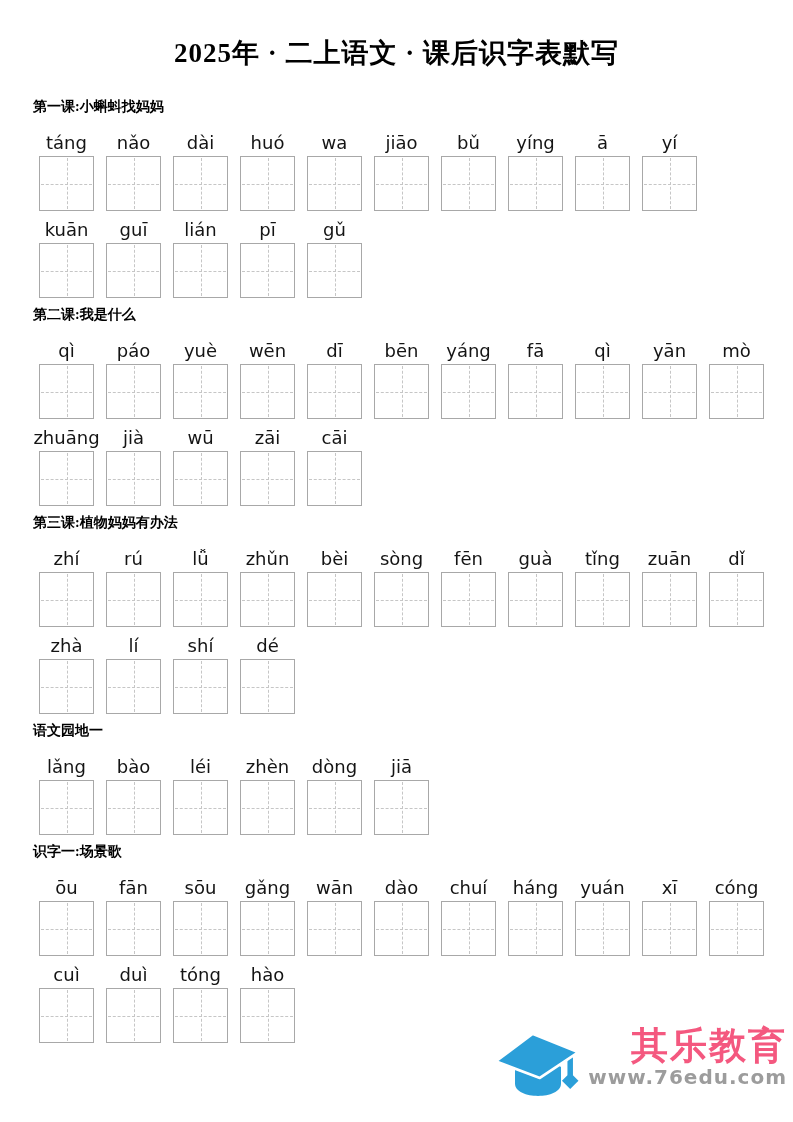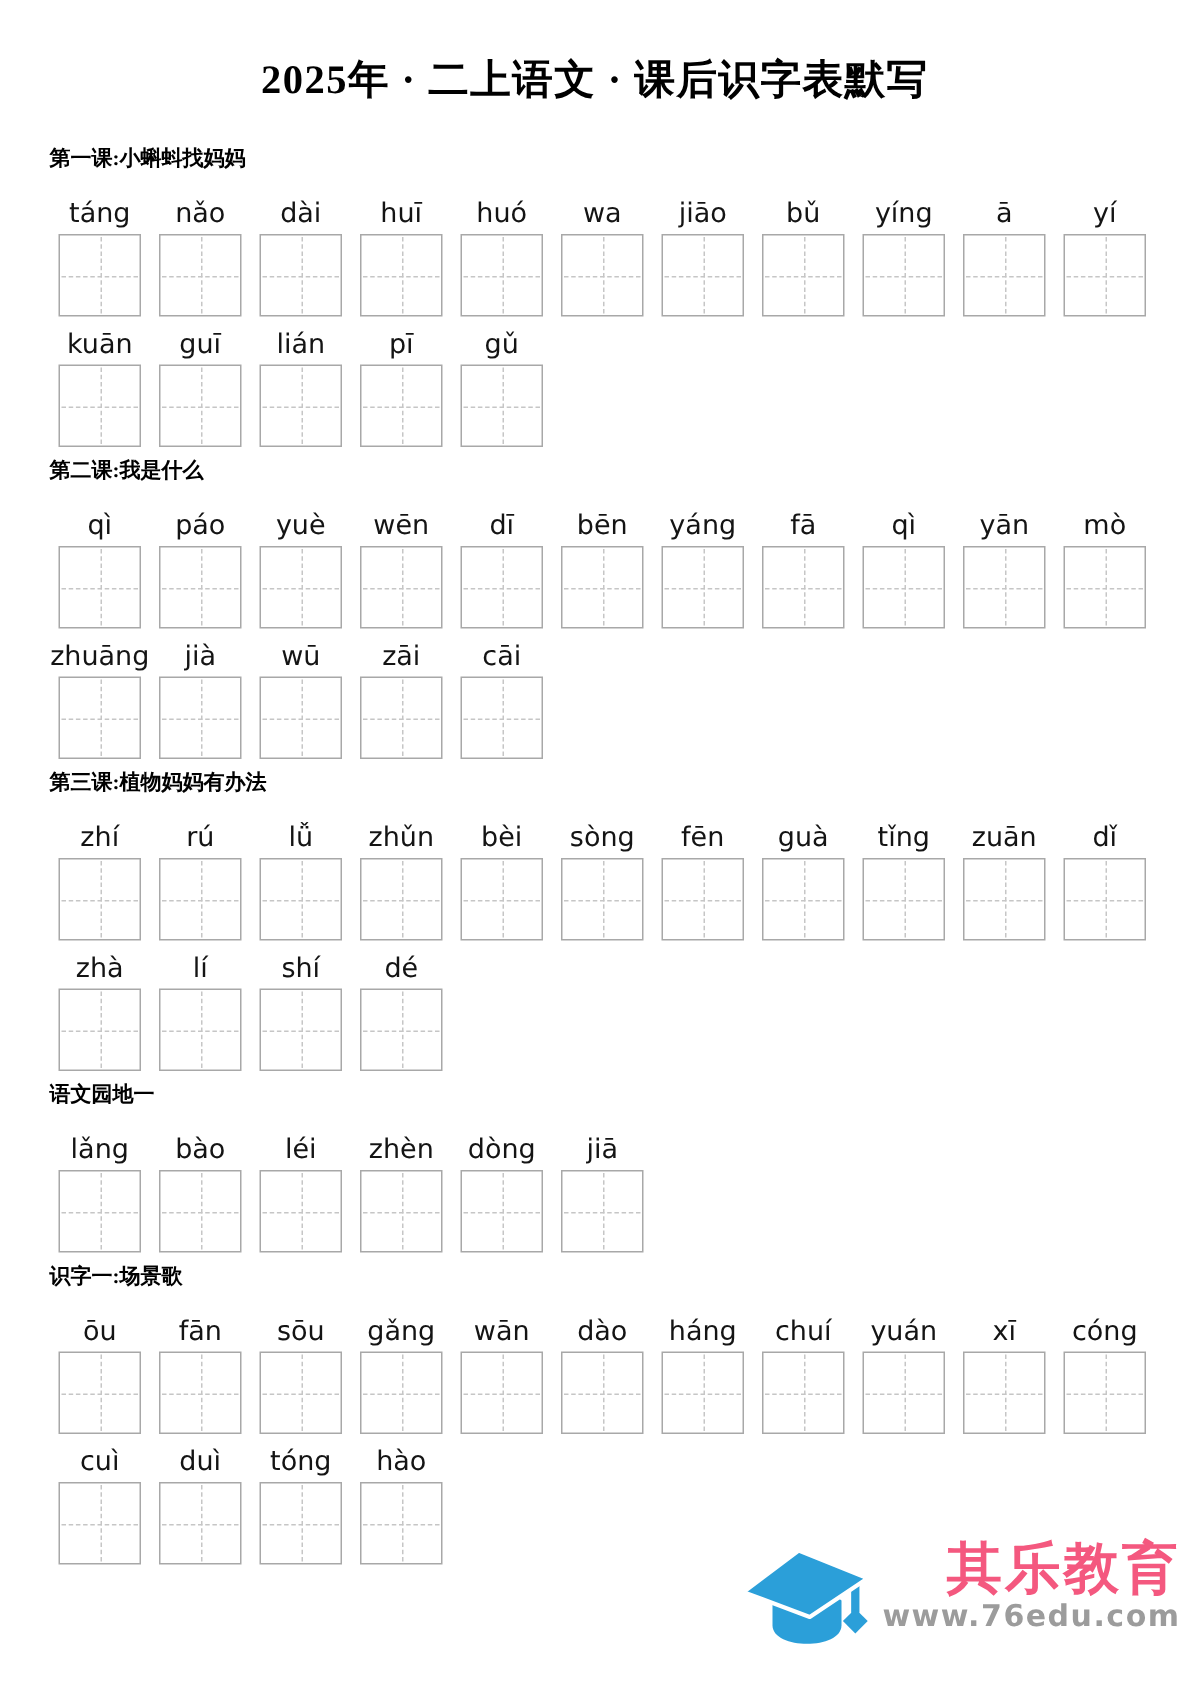--- a/index.html
+++ b/index.html
@@ -107,24 +107,20 @@
           </div>
           <div class="pinyin-cell">
             <div class="pinyin-label">nǎo</div>
             <div class="grid-box"></div>
           </div>
           <div class="pinyin-cell">
             <div class="pinyin-label">dài</div>
             <div class="grid-box"></div>
           </div>
           <div class="pinyin-cell">
-            <div class="pinyin-label">huī</div>
-            <div class="grid-box"></div>
-          </div>
-          <div class="pinyin-cell">
             <div class="pinyin-label">huó</div>
             <div class="grid-box"></div>
           </div>
           <div class="pinyin-cell">
             <div class="pinyin-label">wa</div>
             <div class="grid-box"></div>
           </div>
           <div class="pinyin-cell">
             <div class="pinyin-label">jiāo</div>
             <div class="grid-box"></div>
@@ -357,25 +353,25 @@
           </div>
           <div class="pinyin-cell">
             <div class="pinyin-label">wān</div>
             <div class="grid-box"></div>
           </div>
           <div class="pinyin-cell">
             <div class="pinyin-label">dào</div>
             <div class="grid-box"></div>
           </div>
           <div class="pinyin-cell">
+            <div class="pinyin-label">chuí</div>
+            <div class="grid-box"></div>
+          </div>
+          <div class="pinyin-cell">
             <div class="pinyin-label">háng</div>
-            <div class="grid-box"></div>
-          </div>
-          <div class="pinyin-cell">
-            <div class="pinyin-label">chuí</div>
             <div class="grid-box"></div>
           </div>
           <div class="pinyin-cell">
             <div class="pinyin-label">yuán</div>
             <div class="grid-box"></div>
           </div>
           <div class="pinyin-cell">
             <div class="pinyin-label">xī</div>
             <div class="grid-box"></div>
           </div>

